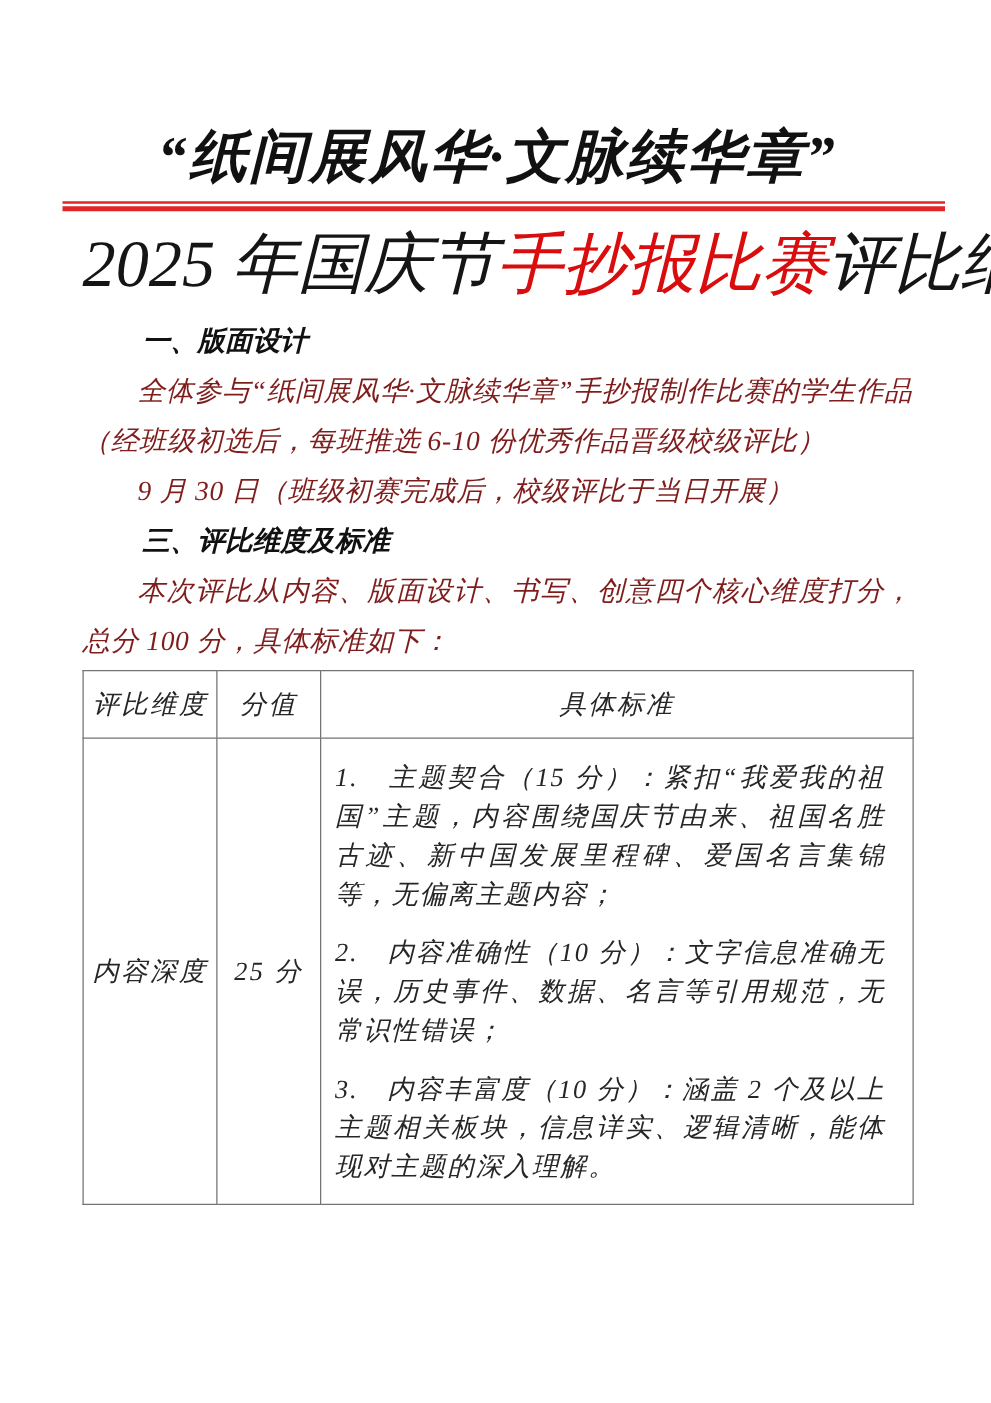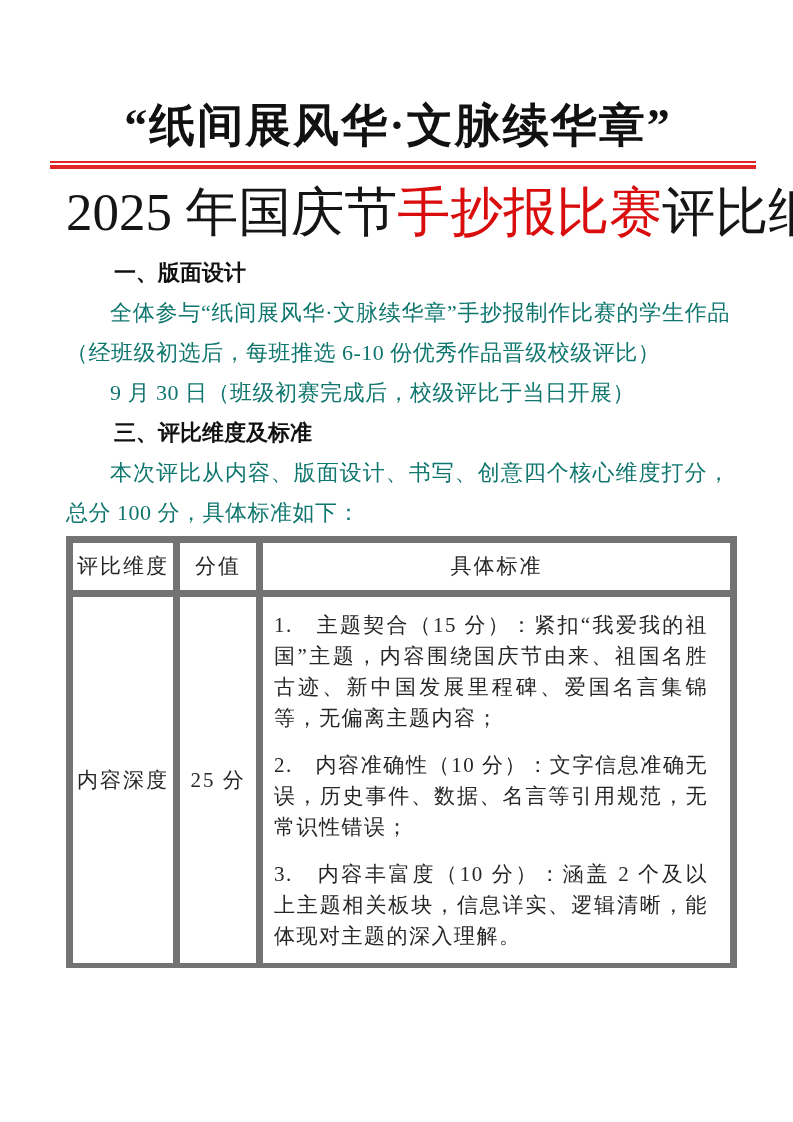--- a/index.html
+++ b/index.html
@@ -5,20 +5,21 @@
   html, body { margin: 0; padding: 0; background: #ffffff; }
   .page {
     position: relative;
     width: 793px;
     height: 968px;
     background: #ffffff;
     overflow: hidden;
     font-family: "Liberation Serif", "DejaVu Serif", serif;
     color: #1f1f1f;
     box-sizing: border-box;
+    font-style: italic;
   }
   .content {
     margin: 0 63px 0 66px; 
   }
 
   
   .banner-title {
     padding-top: 97px;
     text-align: center;
     font-size: 46px;
@@ -60,32 +61,32 @@
     text-indent: 48px;
     margin: 0;
   }
   .para {
     font-size: 22px;
     line-height: 40px;
     text-indent: 2em;
     text-align: justify;
     letter-spacing: 0.5px;
     margin: 0;
-    color: #0f766e;
+    color: #7f1d1d;
   }
 
   
   table.criteria {
     width: 664px;
     border-collapse: collapse;
     table-layout: fixed;
     margin-top: 3px;
   }
   table.criteria th, table.criteria td {
-    border: 7px solid #737373;
+    border: 1px solid #737373;
     font-weight: normal;
     font-size: 21px;
     color: #262626;
     vertical-align: middle;
     box-sizing: border-box;
   }
   col.c1 { width: 107px; }
   col.c2 { width: 83px; }
   col.c3 { width: 474px; }
   tr.head-row { height: 54px; }

